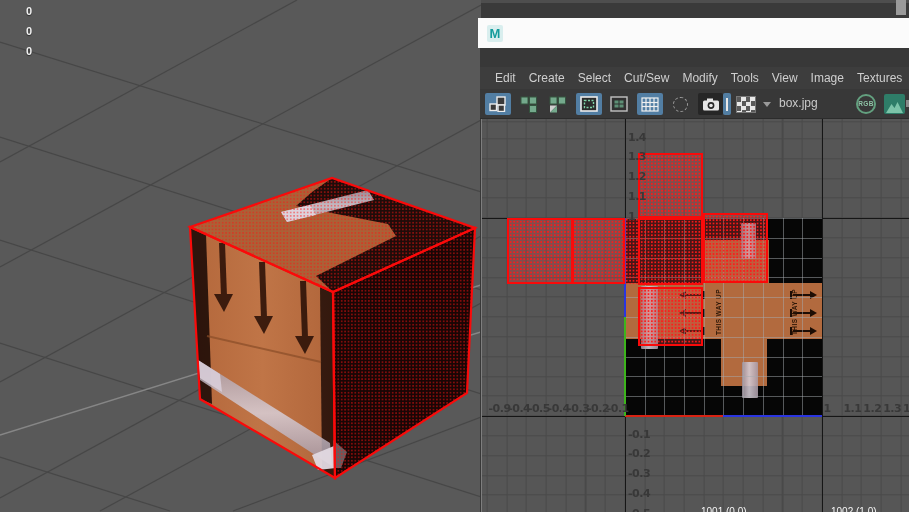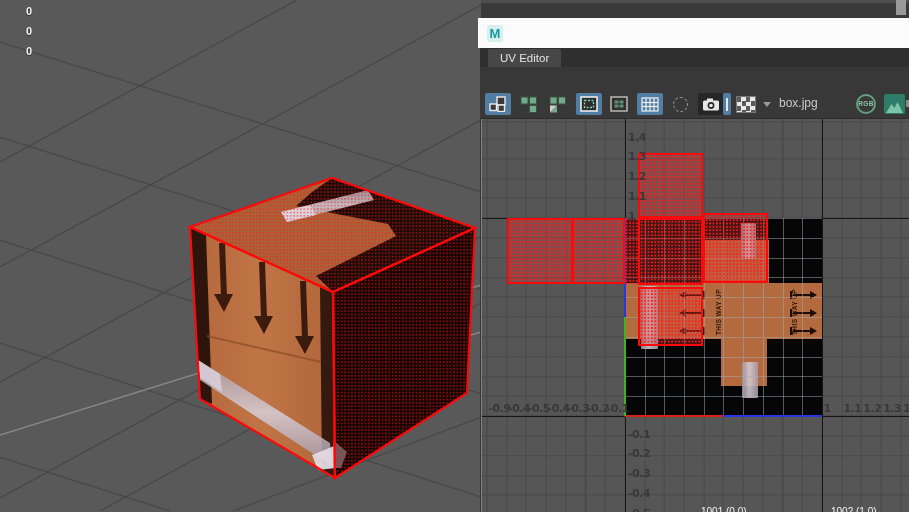--- a/index.html
+++ b/index.html
@@ -164,24 +164,32 @@
 
   <div id="top-strip">
     <div class="sliver"></div>
   </div>
 
   <div id="uv-window">
     <div id="titlebar">
       <div id="app-icon">M</div>
     </div>
 
-    <div id="tabbar">
-      <div id="tab-uv">UV Editor</div>
-    </div>
-
+
+    <div id="menubar">
+        <span class="menu-item">Edit</span>
+        <span class="menu-item">Create</span>
+        <span class="menu-item">Select</span>
+        <span class="menu-item">Cut/Sew</span>
+        <span class="menu-item">Modify</span>
+        <span class="menu-item">Tools</span>
+        <span class="menu-item">View</span>
+        <span class="menu-item">Image</span>
+        <span class="menu-item">Textures</span>
+      </div>
 
     <div id="toolbar">
       <div class="tbi active" style="left:5px;">
         <svg width="18" height="16">
             <g fill="#3a3a3a" stroke="#ececec" stroke-width="1.4">
           <rect x="8" y="1" width="8" height="8"></rect>
               <rect x="1" y="8" width="6.5" height="6.5"></rect>
               <rect x="9" y="9" width="6.5" height="6.5"></rect>
             </g>
           </svg>

